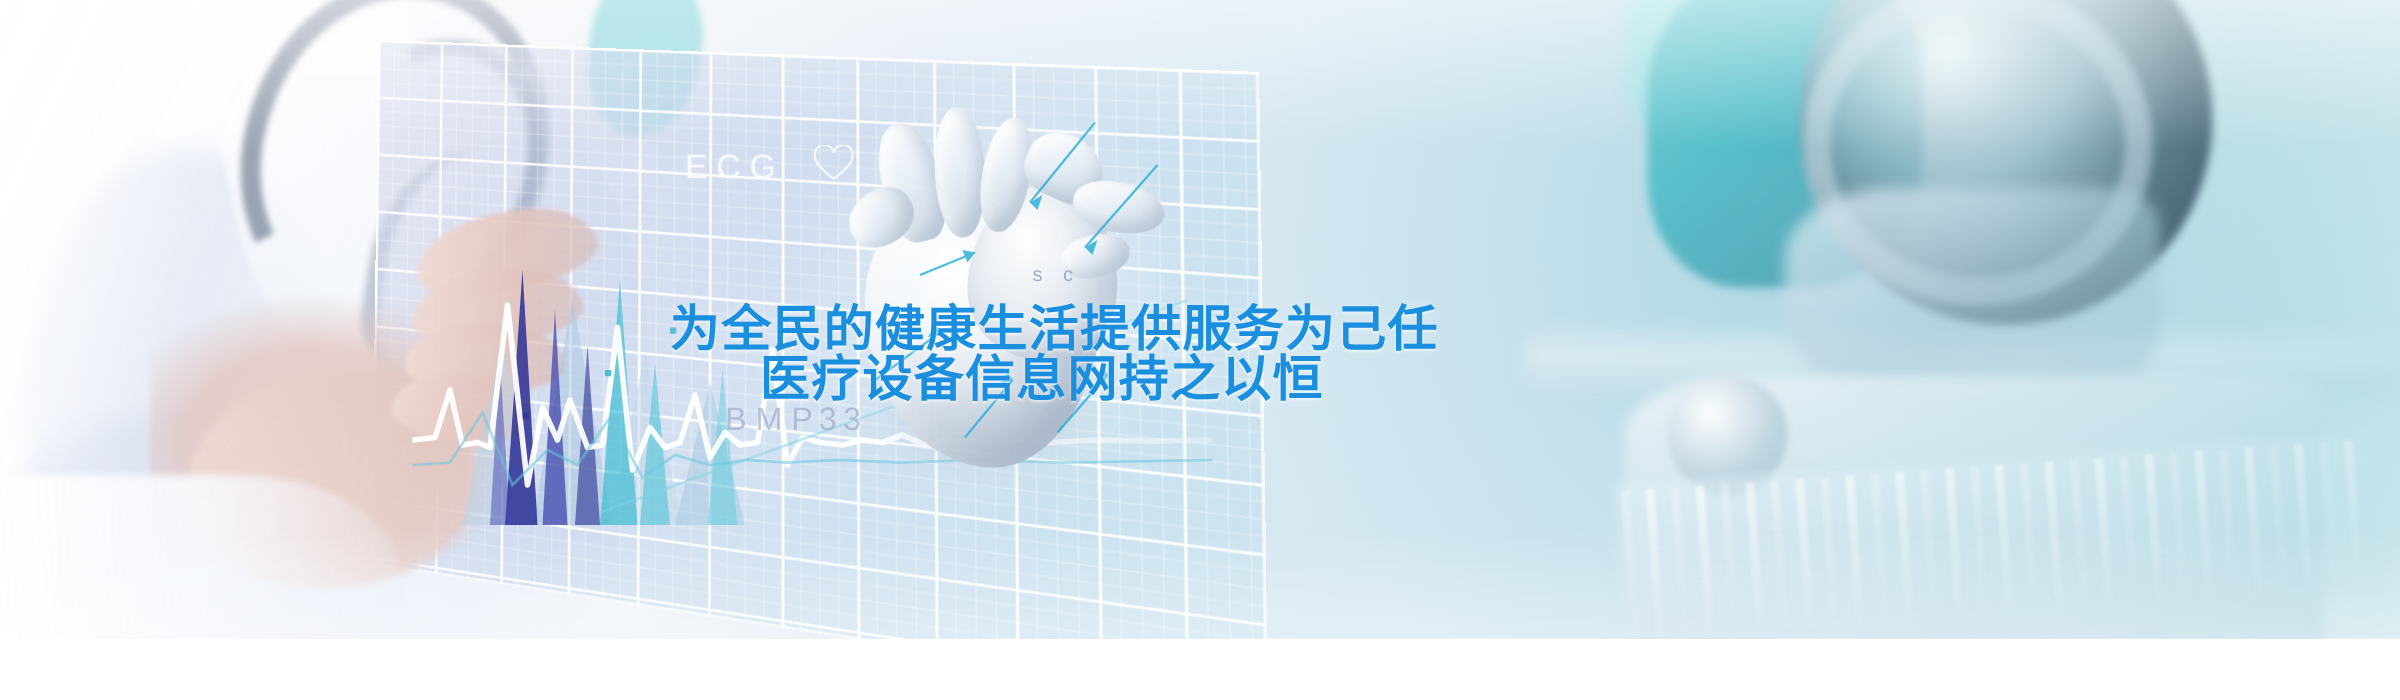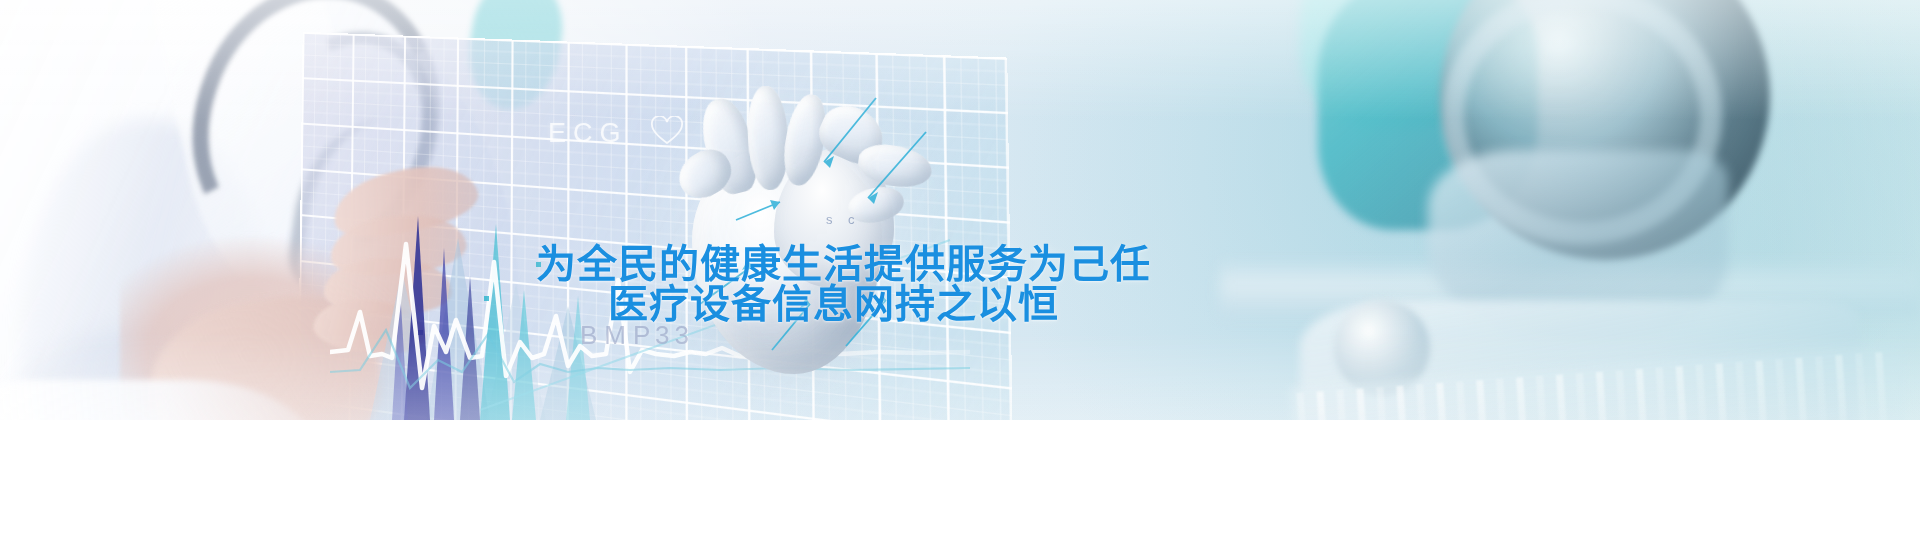--- a/index.html
+++ b/index.html
@@ -2,21 +2,21 @@
 <html lang="zh-CN"><head>
 <meta charset="utf-8">
 <title>Medical Device Information Network Banner</title>
 <style>
   html,body{margin:0;padding:0;background:#fff;}
   body{font-family:"Liberation Sans","DejaVu Sans",sans-serif;}
 
   .banner{
     position:relative;
     width:1920px;
-    height:420px;
+    height:511px;
     overflow:hidden;
     background:#e9f1f7;
   }
 
   
   .bg-base{
     position:absolute; inset:0;
     background:
       linear-gradient(100deg,
         #f2f4f8 0%,
@@ -259,21 +259,21 @@
     color:rgba(255,255,255,.78);
     font-size:27px;
     letter-spacing:7px;
     font-family:"Liberation Sans","DejaVu Sans",sans-serif;
     text-shadow:0 0 5px rgba(255,255,255,.35);
     user-select:none;
   }
   .hud-ecg{left:548px; top:118px;}
   .hud-bmp{left:580px; top:320px; color:rgba(150,162,196,.62); font-size:26px;}
   .hud-bmp-val{left:655px; top:320px; color:rgba(150,162,196,.62); font-size:26px; letter-spacing:5px;}
-  .hud-sc{left:826px; top:212px; font-size:13px; letter-spacing:6px; color:rgba(120,140,178,.68);}
+  .hud-sc{left:826px; top:212px; font-size:16px; letter-spacing:6px; color:rgba(120,140,178,.68);}
   .hud-heart{
     position:absolute; left:650px; top:116px; width:34px; height:30px;
   }
 
   
   .heart-wrap{position:absolute; left:662px; top:92px; width:270px; height:300px;}
   .heart-body{
     position:absolute; left:30px; top:52px; width:190px; height:230px;
     background:
       radial-gradient(ellipse 130px 160px at 36% 30%, rgba(255,255,255,.99) 0%, rgba(243,246,250,.96) 36%, rgba(214,222,232,.93) 68%, rgba(186,198,212,.88) 100%);

